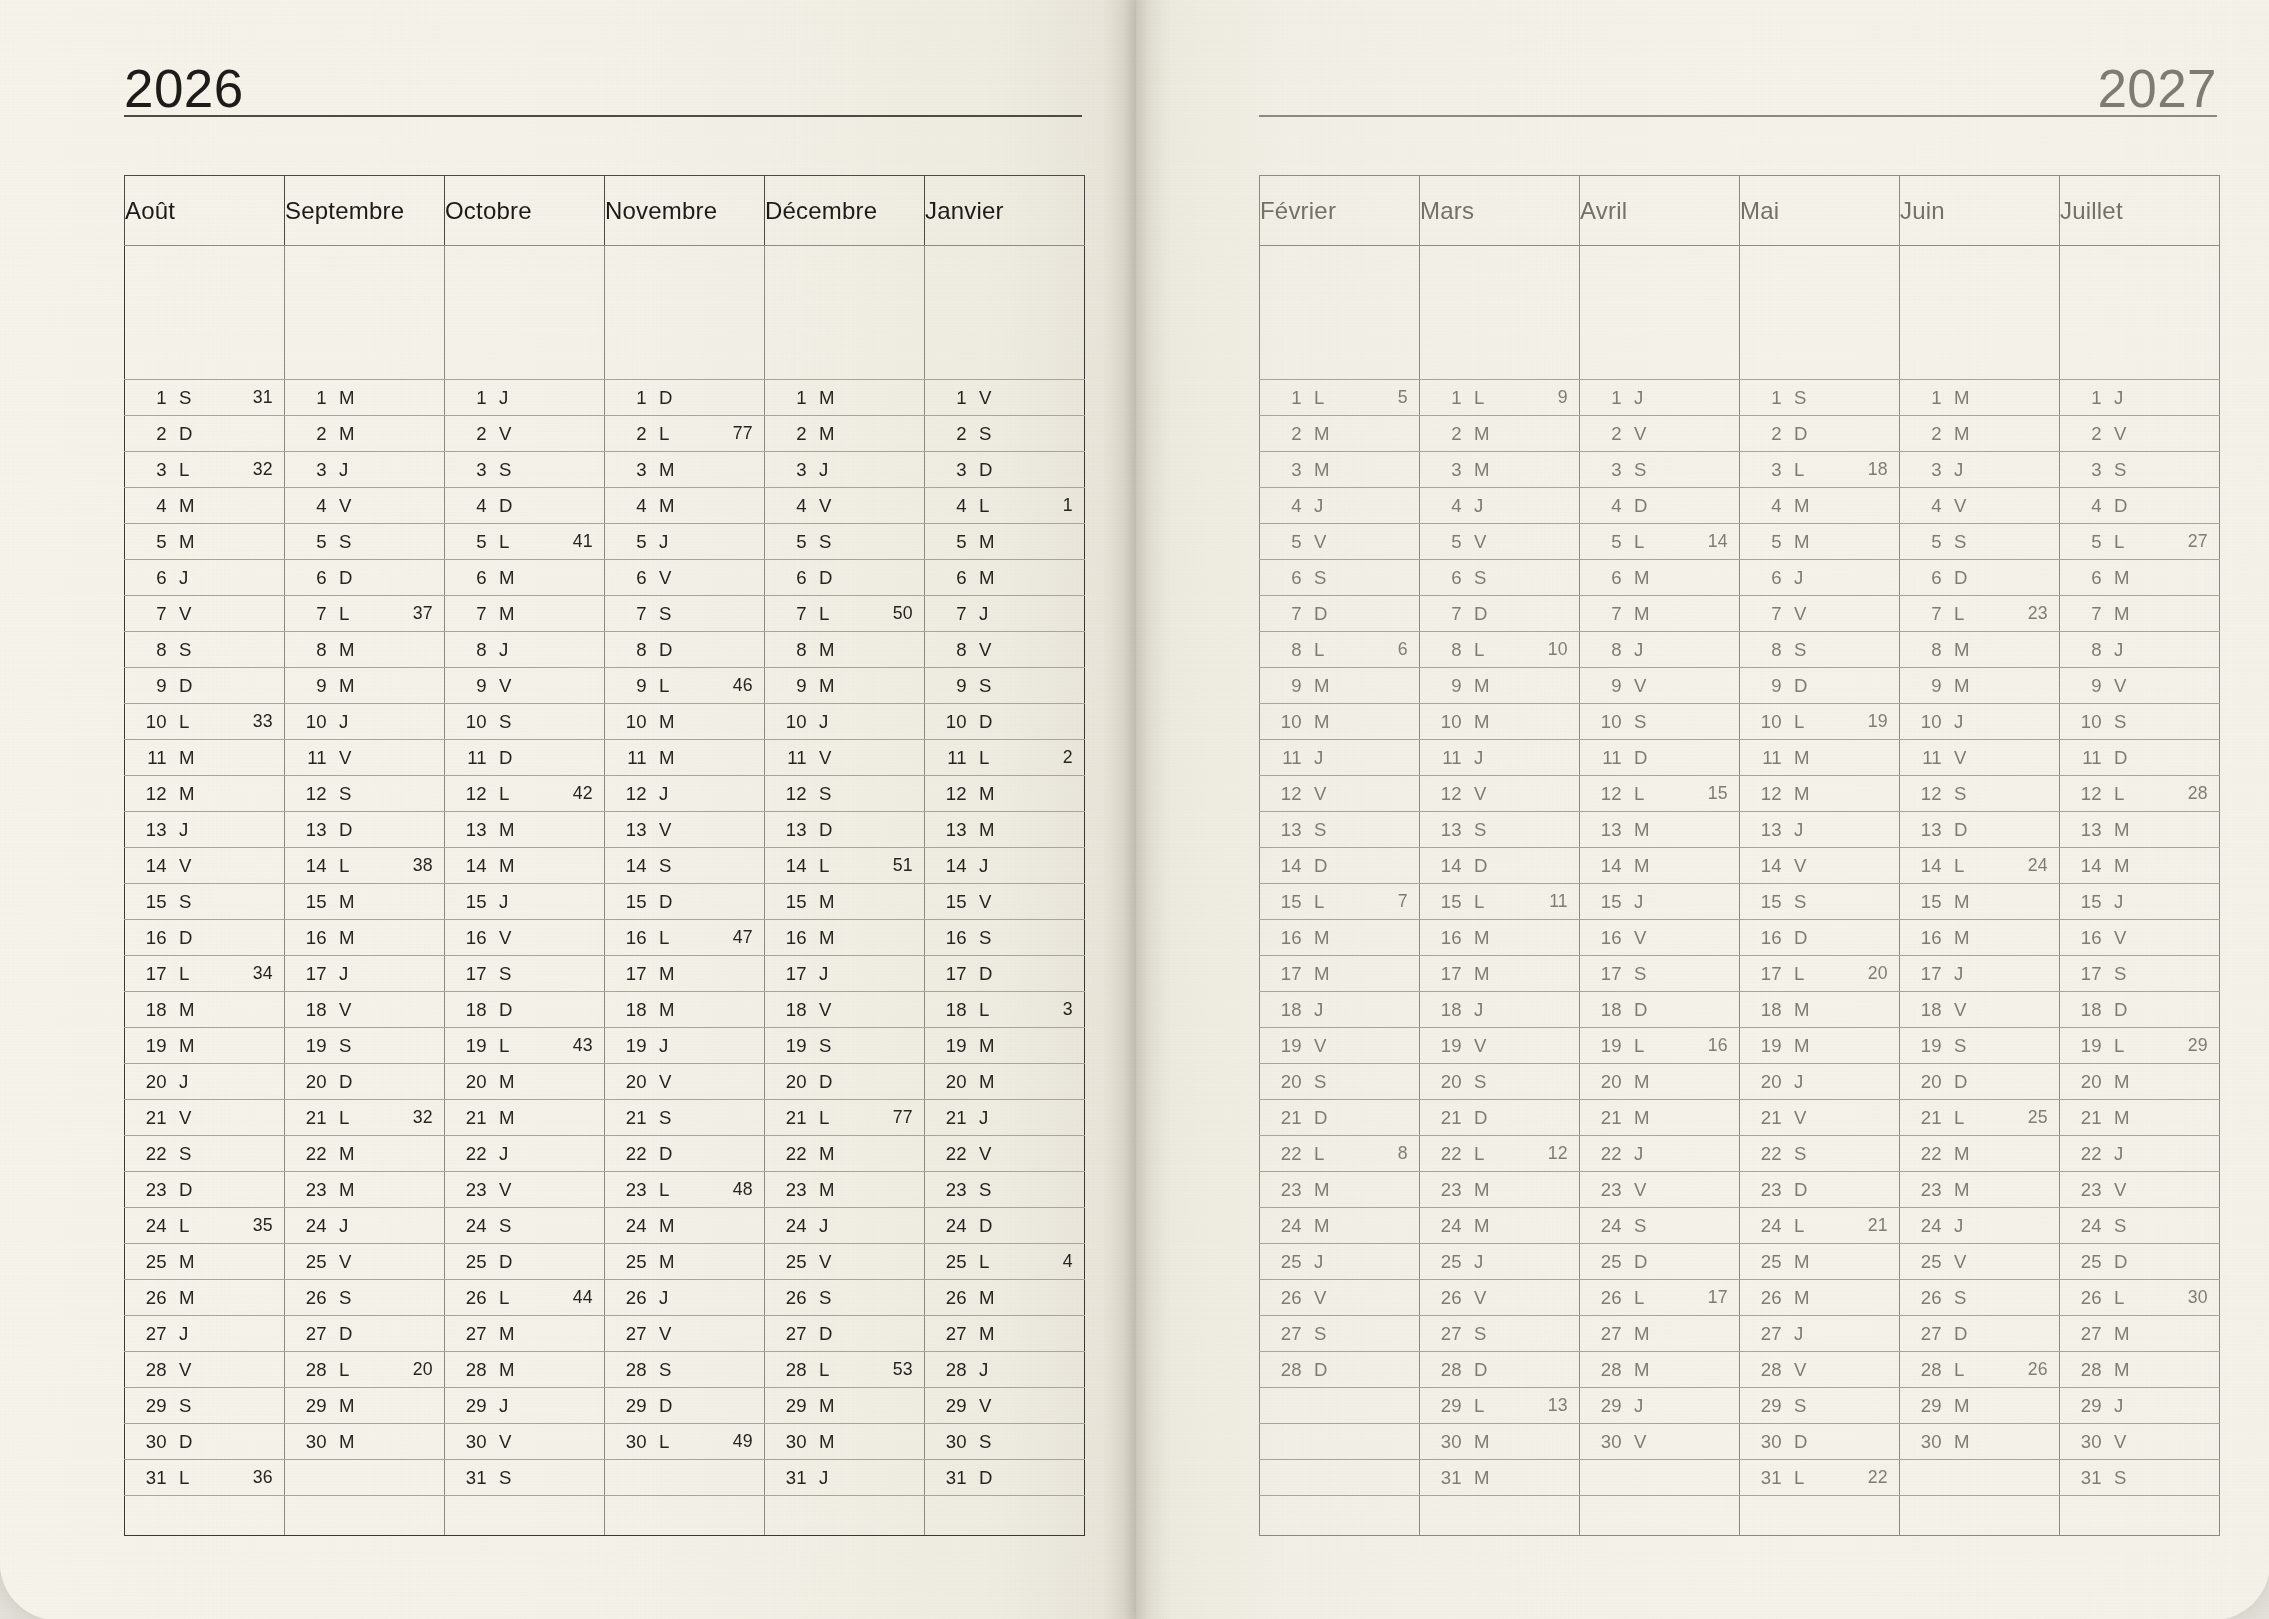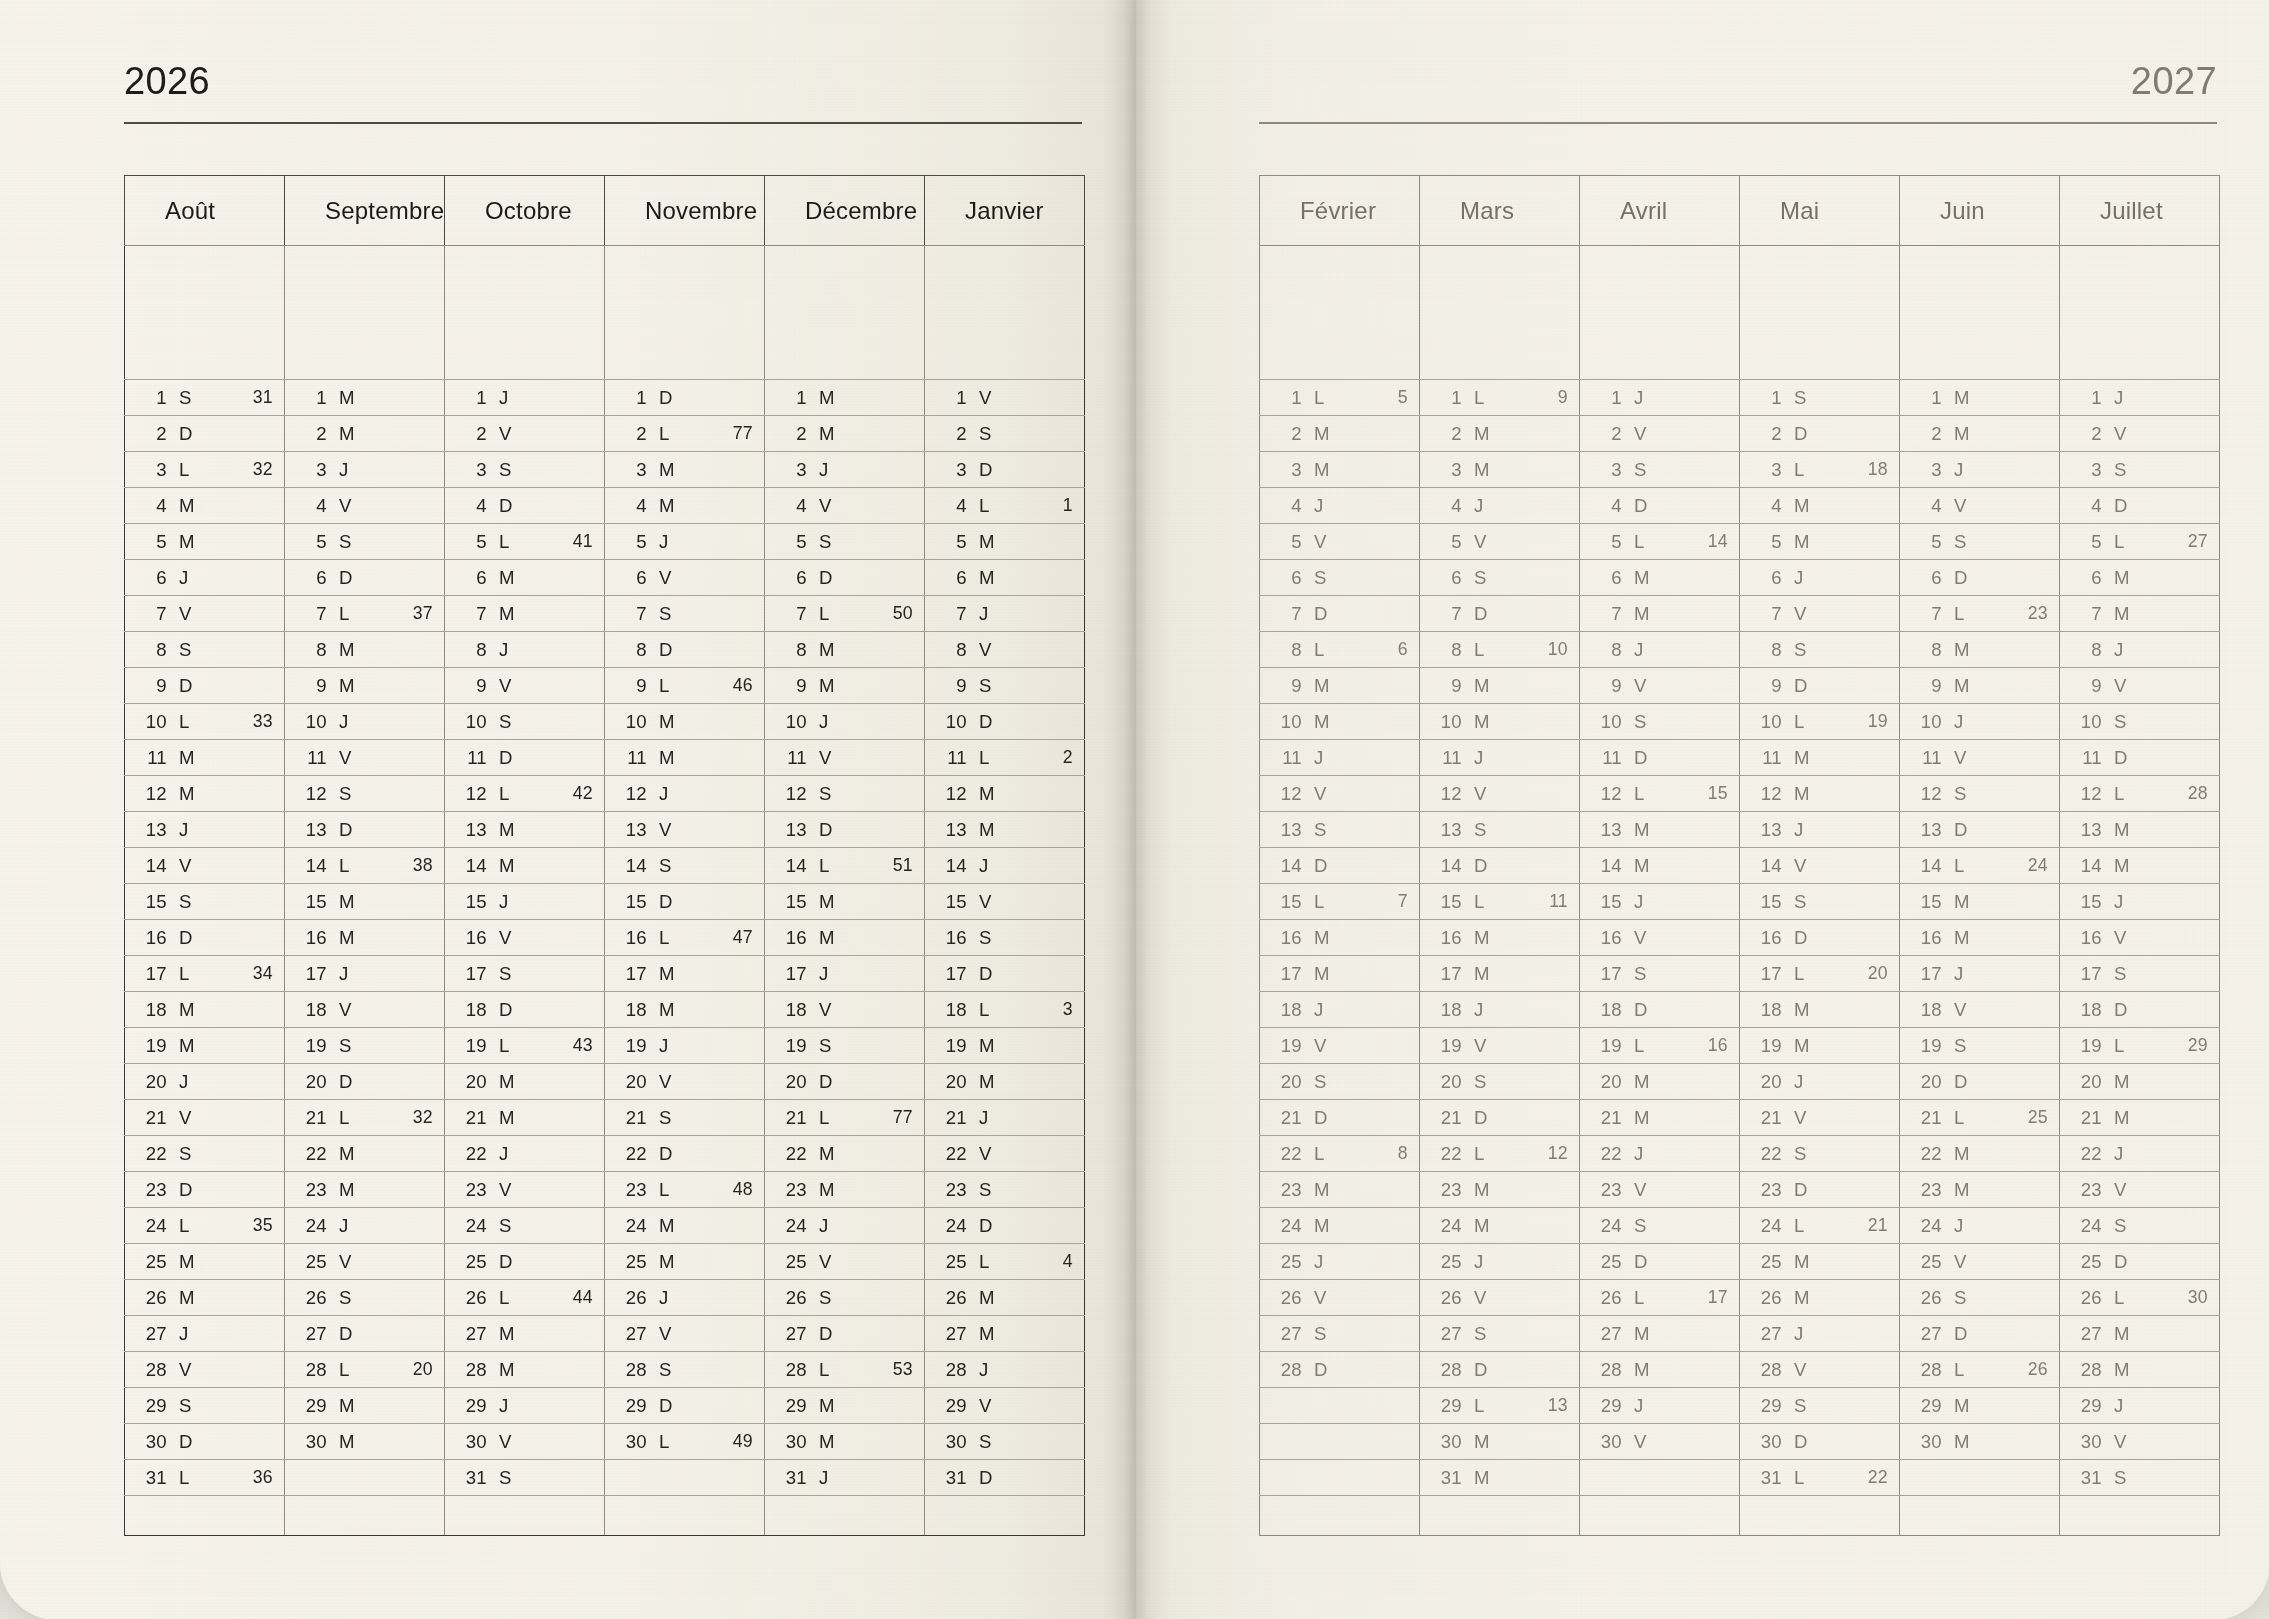--- a/index.html
+++ b/index.html
@@ -26,21 +26,21 @@
   .bottomshadow{position:absolute;left:53px;top:1561px;width:2163px;height:53px;
     border-radius:50%;background:radial-gradient(ellipse at center,rgba(70,64,52,.17),rgba(70,64,52,0) 70%);}
   .paper-grain{position:absolute;inset:0;pointer-events:none;opacity:.35;
     background-image:repeating-linear-gradient(0deg,rgba(150,142,120,.05) 0 0.9px,rgba(0,0,0,0) 0.9px 2.7px),
                      repeating-linear-gradient(90deg,rgba(150,142,120,.04) 0 0.9px,rgba(0,0,0,0) 0.9px 2.7px);}
 
   
   .yearblock{position:absolute;}
   .yearblock.l{left:124px;top:62px;width:958px;}
   .yearblock.r{left:1259px;top:62px;width:958px;}
-  .year{font-size:38px;letter-spacing:0.4px;color:#1d1c19;line-height:1;padding-bottom:22px;}
+  .year{font-size:53px;letter-spacing:0.4px;color:#1d1c19;line-height:1;padding-bottom:0;}
   .year.grey{color:#7f7b72;text-align:right;}
   .yearrule{height:1.8px;background:#4e4b43;}
   .yearrule.grey{height:1.8px;background:#8d8981;}
 
   
   .cal{position:absolute;border-collapse:collapse;table-layout:fixed;}
   .cal.l{left:124px;top:175px;width:958px;}
   .cal.r{left:1259px;top:175px;width:958px;}
   .cal col.mcol{width:160px;}
 
@@ -55,21 +55,21 @@
   .dayline{display:flex;align-items:center;height:100%;padding:0 11.5px 0 11.5px;}
   .dnum{font-size:18.6px;color:#26241f;width:30px;text-align:right;letter-spacing:0;}
   .dlet{font-size:18.6px;color:#26241f;margin-left:12.4px;}
   .wnum{font-size:17.7px;color:#26241f;margin-left:auto;}
   .cal.r .dnum,.cal.r .dlet,.cal.r .wnum{color:#807c73;}
 
   
   .cal td.daycell,.cal td.emptycell{
     border-left:0.9px solid #8e8a80;border-right:0.9px solid #8e8a80;
     border-bottom:0.9px solid #a9a49a;}
-  .cal th.monthname{border:0.9px solid #4d4a43;border-bottom:0.9px solid #8e8a80;padding-left:40px;}
+  .cal th.monthname{border:0.9px solid #4d4a43;border-bottom:0.9px solid #8e8a80;}
   .cal.r th.monthname{border:0.9px solid #8e8a80;}
   .cal td.spacercell{border-left:0.9px solid #8e8a80;border-right:0.9px solid #8e8a80;
     border-bottom:0.9px solid #a9a49a;}
   .cal tr.firstday td{border-top:0.9px solid #a9a49a;}
   
   .cal td.weekstart{border-top:1.8px solid #23211d;}
   .cal.r td.weekstart{border-top:1.8px solid #6f6b62;}
   .cal tr.footrow td{height:39px;border-bottom:1.8px solid #3b3833;}
   .cal.r tr.footrow td{border-bottom:1.8px solid #8a8680;}
   .cal td.outer-l{border-left:1.8px solid #3b3833;}

